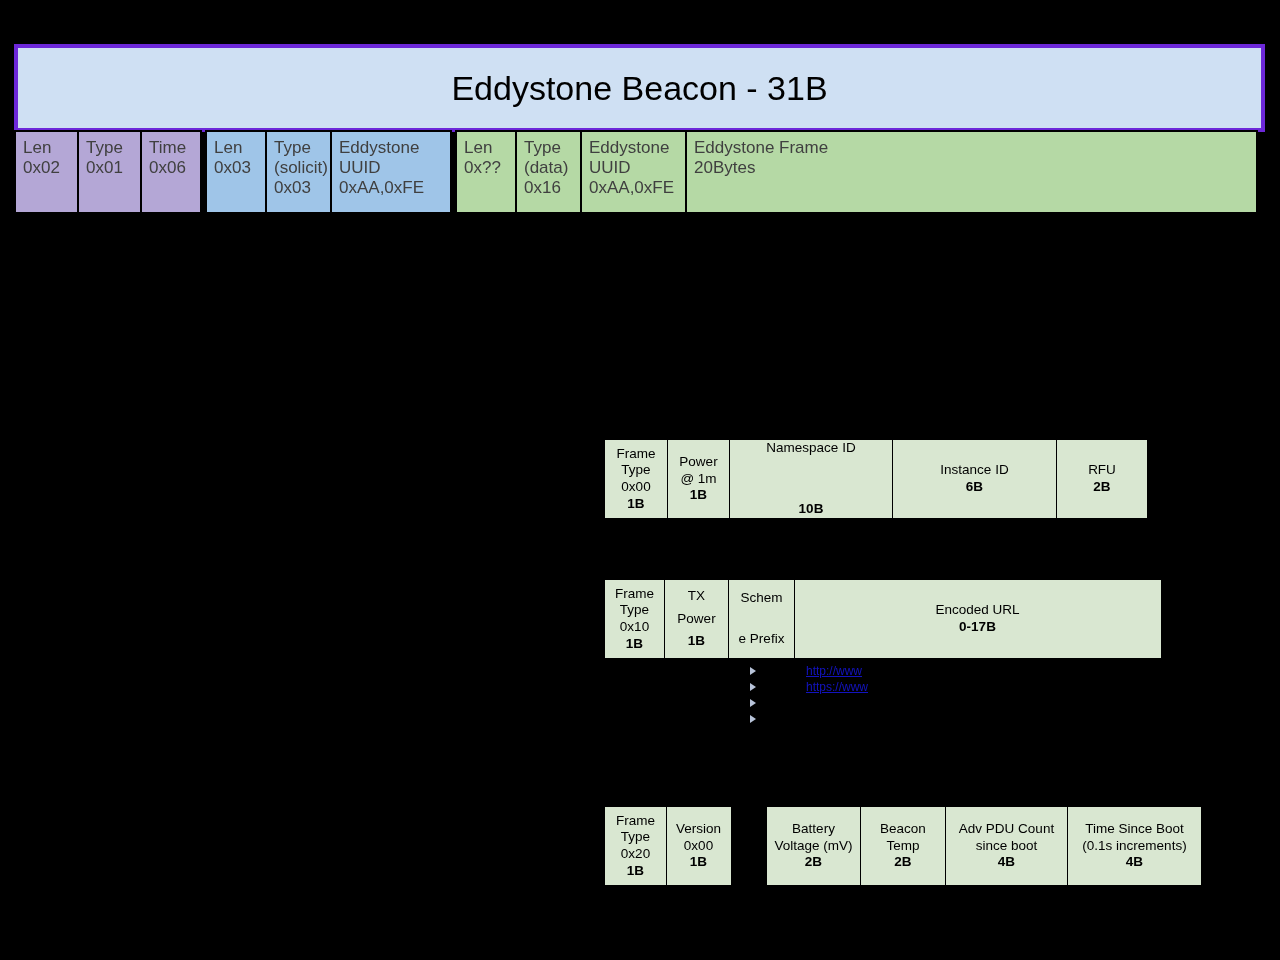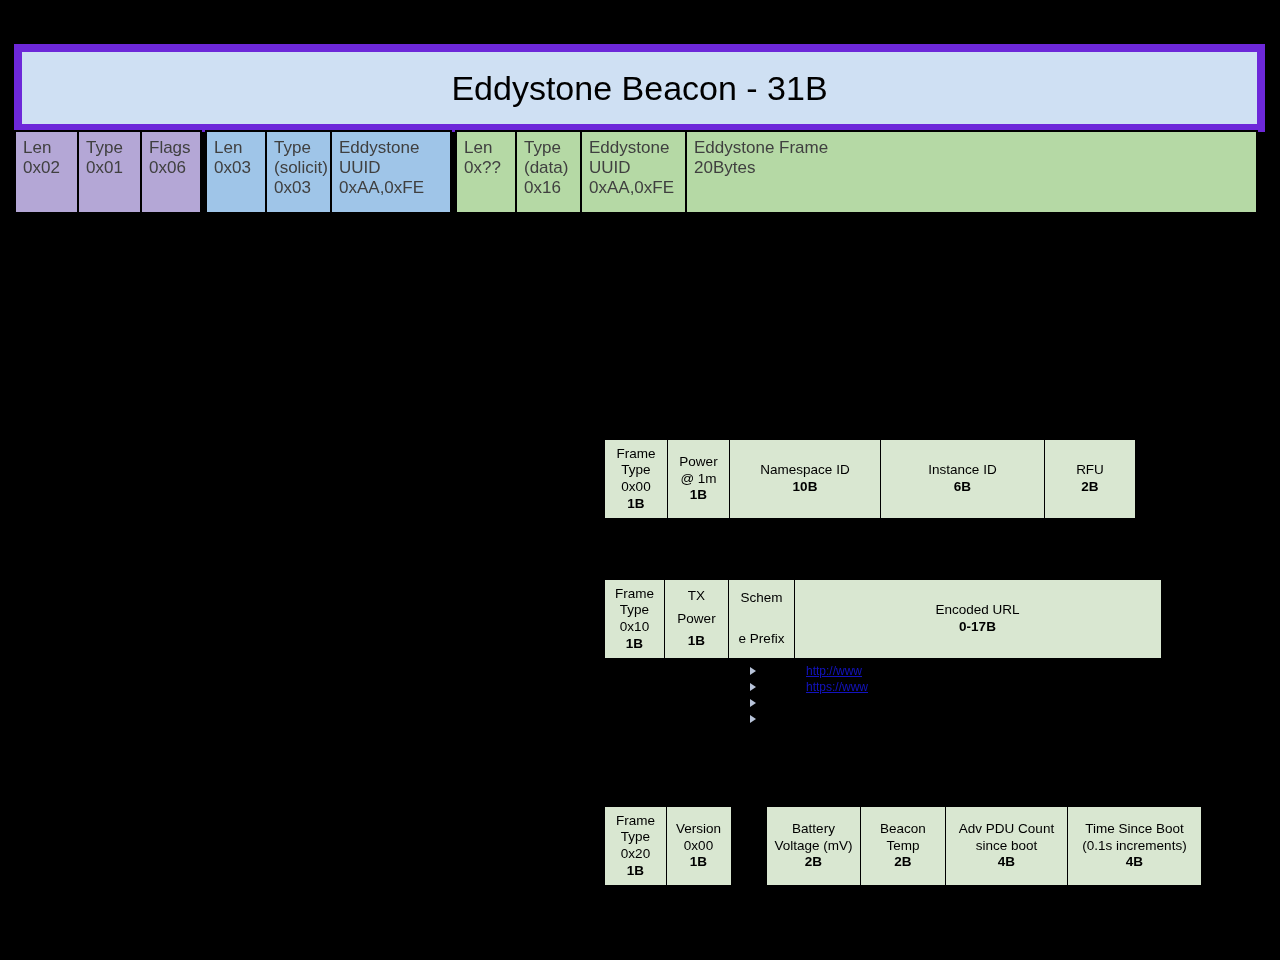--- a/index.html
+++ b/index.html
@@ -22,21 +22,21 @@
   .adv-wrap {
     position: absolute;
     left: 14px;
     top: 44px;
     width: 1251px;
   }
   .adv-title {
     box-sizing: border-box;
     height: 88px;
     background: #cfe0f3;
-    border: 8px solid #6d28d9;
+    border: 4px solid #6d28d9;
     display: flex;
     align-items: center;
     justify-content: center;
     font-size: 34px;
     color: #000000;
     line-height: 1;
   }
   .adv-row {
     display: flex;
     align-items: stretch;
@@ -143,21 +143,21 @@
     <div class="adv-row" id="adv-row">
         <div class="adv-cell grp-flags" style="width: 65px;">
           <div>Len</div>
           <div>0x02</div>
         </div>
         <div class="adv-cell grp-flags" style="width: 65px;">
           <div>Type</div>
           <div>0x01</div>
         </div>
         <div class="adv-cell grp-flags" style="width: 62px;">
-          <div>Flags</div>
+          <div>Time</div>
           <div>0x06</div>
         </div>
         <div class="adv-cell grp-solicit gap-l" style="width: 62px;">
           <div>Len</div>
           <div>0x03</div>
         </div>
         <div class="adv-cell grp-solicit" style="width: 67px;">
           <div>Type</div>
           <span class="sub">(solicit)</span>
           <div>0x03</div>
@@ -194,21 +194,21 @@
           <div>Frame</div>
           <div>Type</div>
           <div>0x00</div>
           <div class="b">1B</div>
         </div>
         <div class="fcell" style="width: 64px;">
           <div>Power</div>
           <div>@ 1m</div>
           <div class="b">1B</div>
         </div>
-        <div class="fcell" style="width: 152px;">
+        <div class="fcell" style="width: 164px; justify-content: space-between;">
           <div>Namespace ID</div>
           <div class="b">10B</div>
         </div>
         <div class="fcell" style="width: 166px;">
           <div>Instance ID</div>
           <div class="b">6B</div>
         </div>
         <div class="fcell" style="width: 92px;">
           <div>RFU</div>
           <div class="b">2B</div>

